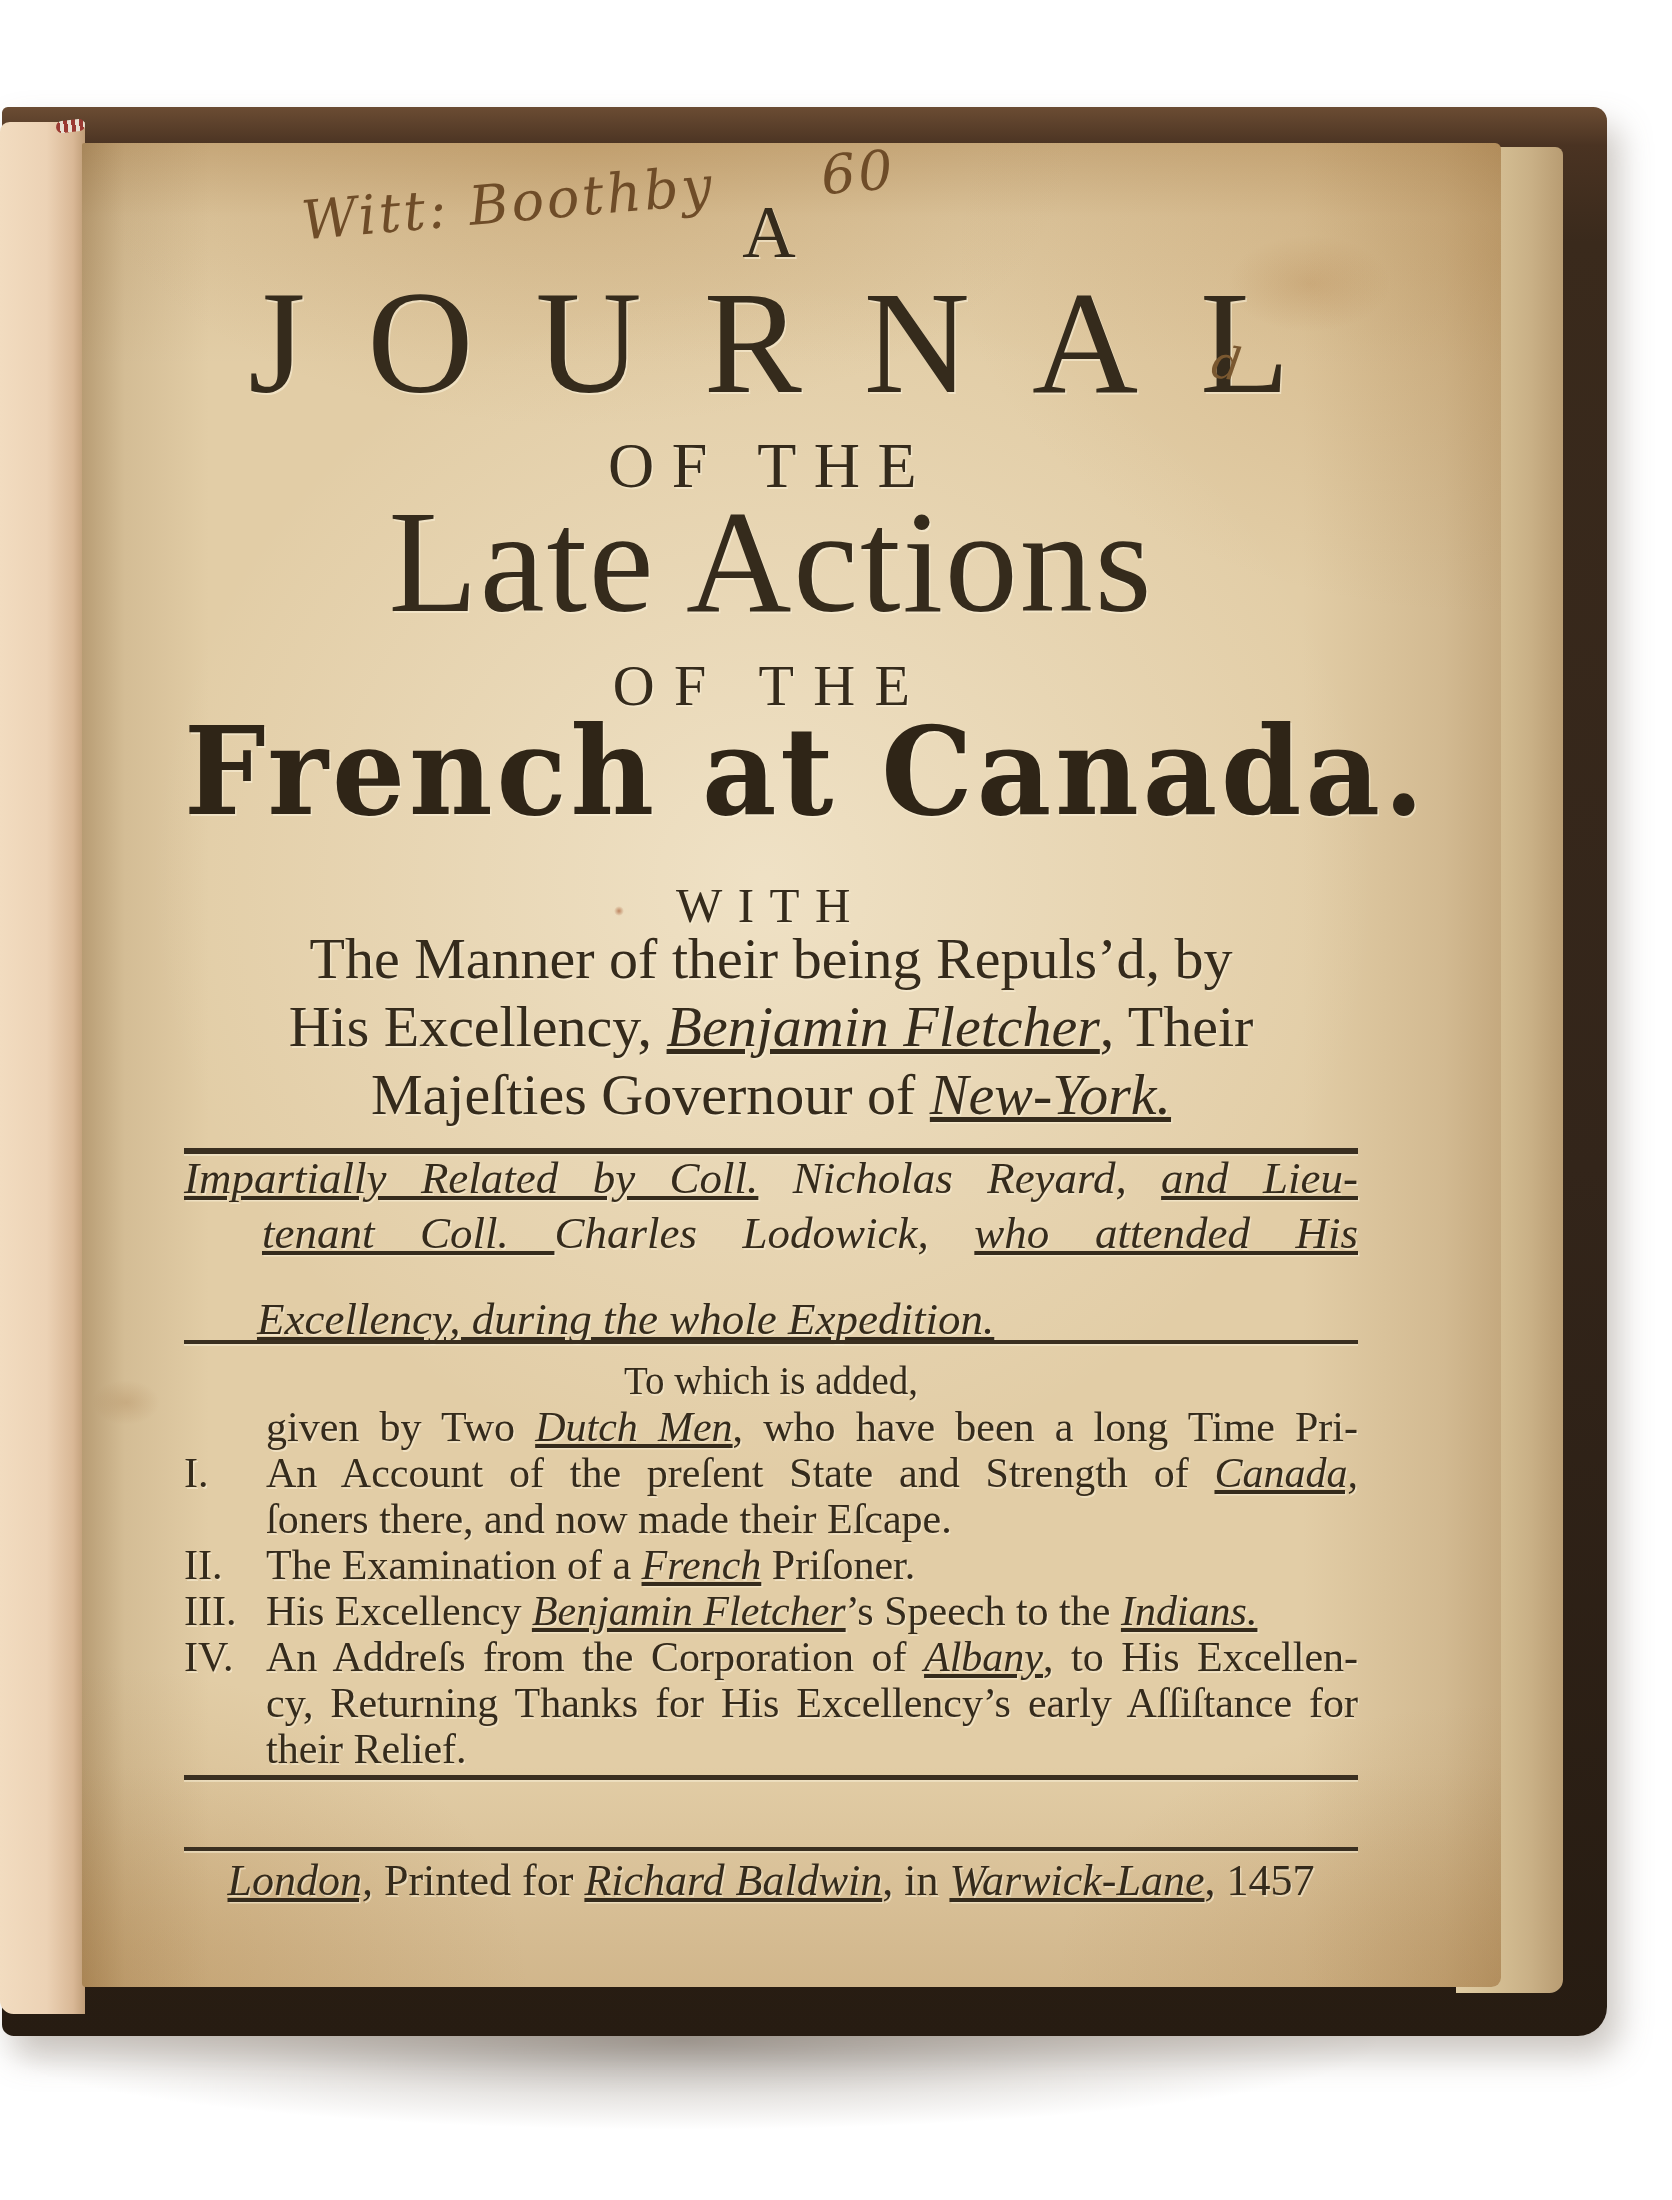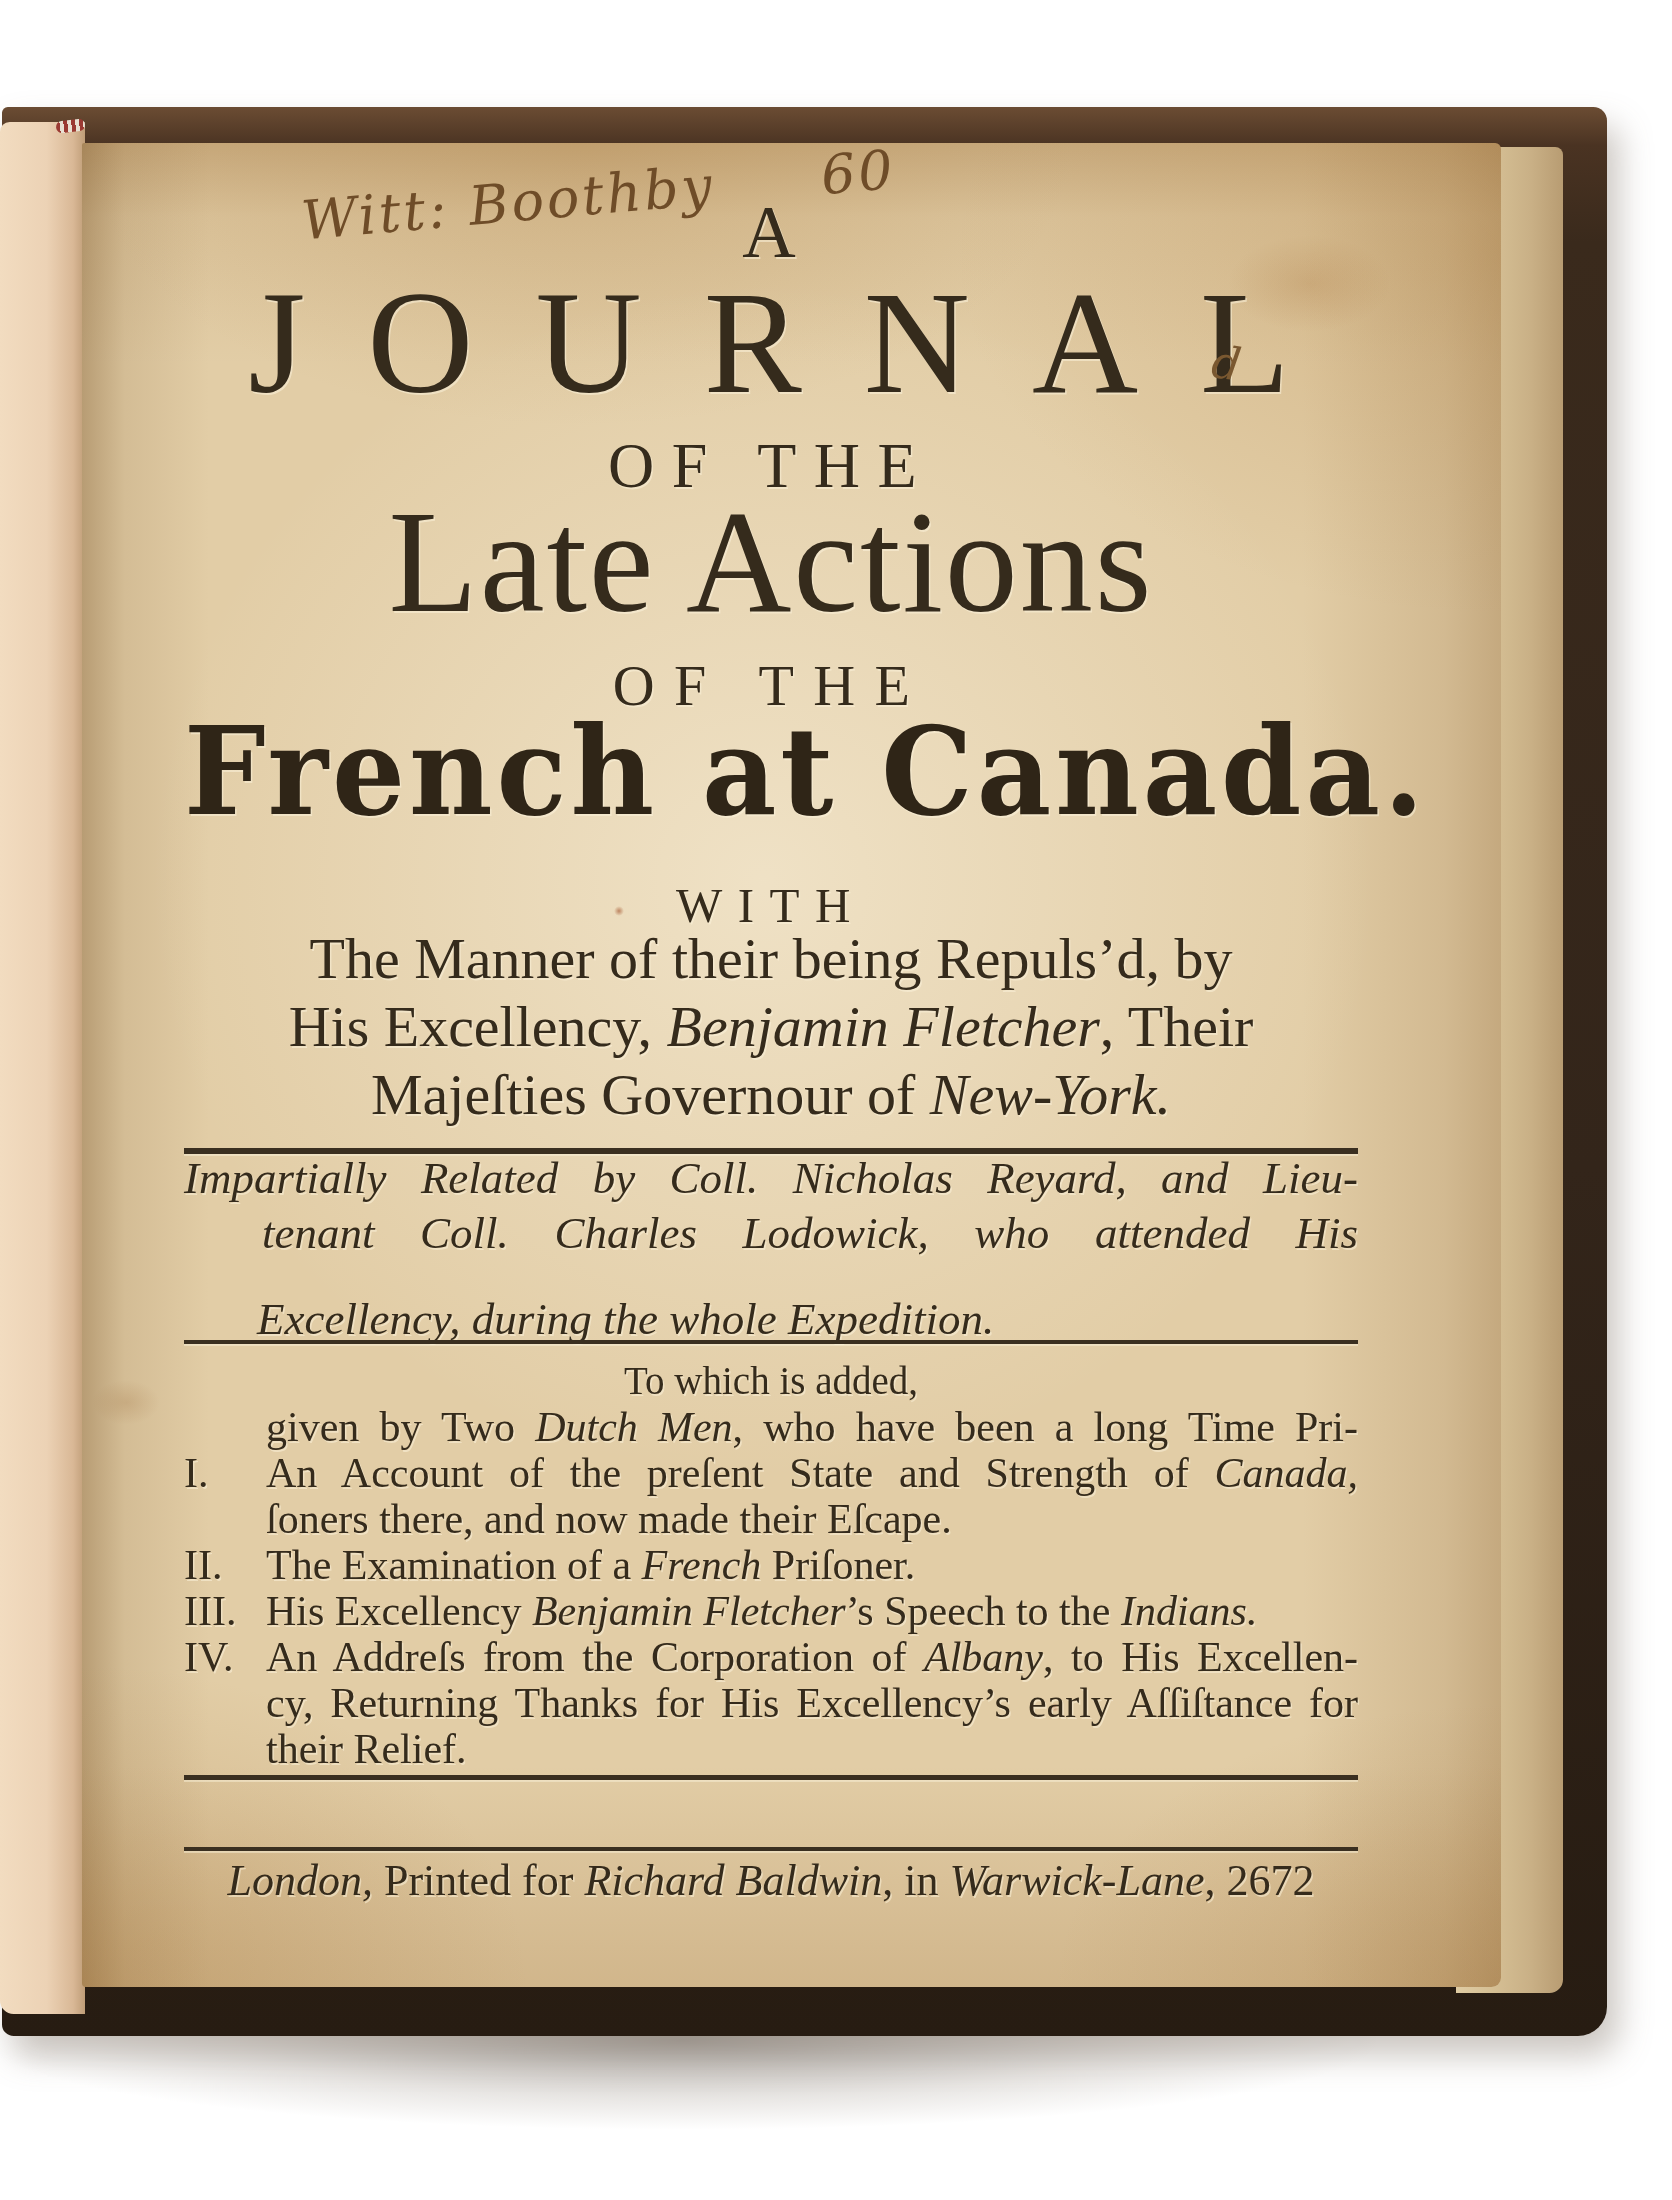--- a/index.html
+++ b/index.html
@@ -41,21 +41,21 @@
   .spot{position:absolute;border-radius:50%;z-index:5;}
   .spot-1{left:532px;top:763px;width:9.7px;height:9.7px;background:radial-gradient(circle,rgba(150,60,20,.55),rgba(150,60,20,0) 70%);}
   .spot-2{left:1145px;top:92px;width:165px;height:97px;background:radial-gradient(ellipse,rgba(165,112,55,.22),rgba(165,112,55,0) 70%);}
   .spot-3{left:9.7px;top:1237px;width:68px;height:45px;background:radial-gradient(ellipse,rgba(150,100,50,.20),rgba(150,100,50,0) 70%);}
   .spot-4{left:968px;top:1560px;width:8.7px;height:8.7px;background:radial-gradient(circle,rgba(148,50,25,.45),rgba(148,50,25,0) 70%);}
 
   
   .text{position:absolute;left:102px;top:0;width:1174px;height:100%;color:#352b1c;z-index:6;
     text-shadow:1.5px 1.5px 0.5px rgba(252,243,219,.55);}
   .blk{position:absolute;left:0;width:100%;text-align:center;white-space:nowrap;}
-  .seg-i{font-style:italic;}
+  .seg-i{font-style:italic;text-decoration:underline;}
   .seg-b{font-family:"DejaVu Serif",serif;font-weight:700;letter-spacing:1px;color:#2f2517;}
   .seg-num{display:inline-block;width:82px;font-style:normal;}
   .jl{text-align:justify;text-align-last:justify;white-space:normal;}
   .left{text-align:left;white-space:normal;}
 
   .b-a{top:47px;font-size:74px;letter-spacing:3.9px;}
   .b-journal{top:115px;font-size:147px;letter-spacing:62px;padding-left:29px;}
   .b-ofthe1{top:286px;font-size:64px;letter-spacing:17.5px;}
   .b-late{top:335px;font-size:146px;letter-spacing:1.9px;}
   .b-ofthe2{top:509px;font-size:58px;letter-spacing:19.4px;}
@@ -141,17 +141,17 @@
         <div class="jl"><span class="seg seg-num">IV.</span><span class="seg seg-r">An Addreſs from the Corporation of </span><span class="seg seg-i">Albany</span><span class="seg seg-r">, to His Excellen-</span></div>
         <div class="jl cont"><span class="seg seg-r">cy, Returning Thanks for His Excellency’s early Aſſiſtance for</span></div>
         <div class="cont"><span class="seg seg-r">their Relief.</span></div>
       </div>
 
       <div class="rule rule-3"></div>
 
 
       <div class="rule rule-4"></div>
 
-      <div class="blk b-imprint"><span class="seg seg-i">London,</span><span class="seg seg-r"> Printed for </span><span class="seg seg-i">Richard Baldwin</span><span class="seg seg-r">, in </span><span class="seg seg-i">Warwick-Lane</span><span class="seg seg-r">, 2672</span></div>
+      <div class="blk b-imprint"><span class="seg seg-i">London,</span><span class="seg seg-r"> Printed for </span><span class="seg seg-i">Richard Baldwin</span><span class="seg seg-r">, in </span><span class="seg seg-i">Warwick-Lane</span><span class="seg seg-r">, 1457</span></div>
     </div>
   </div>
 </div>
 
 
 </body></html>

